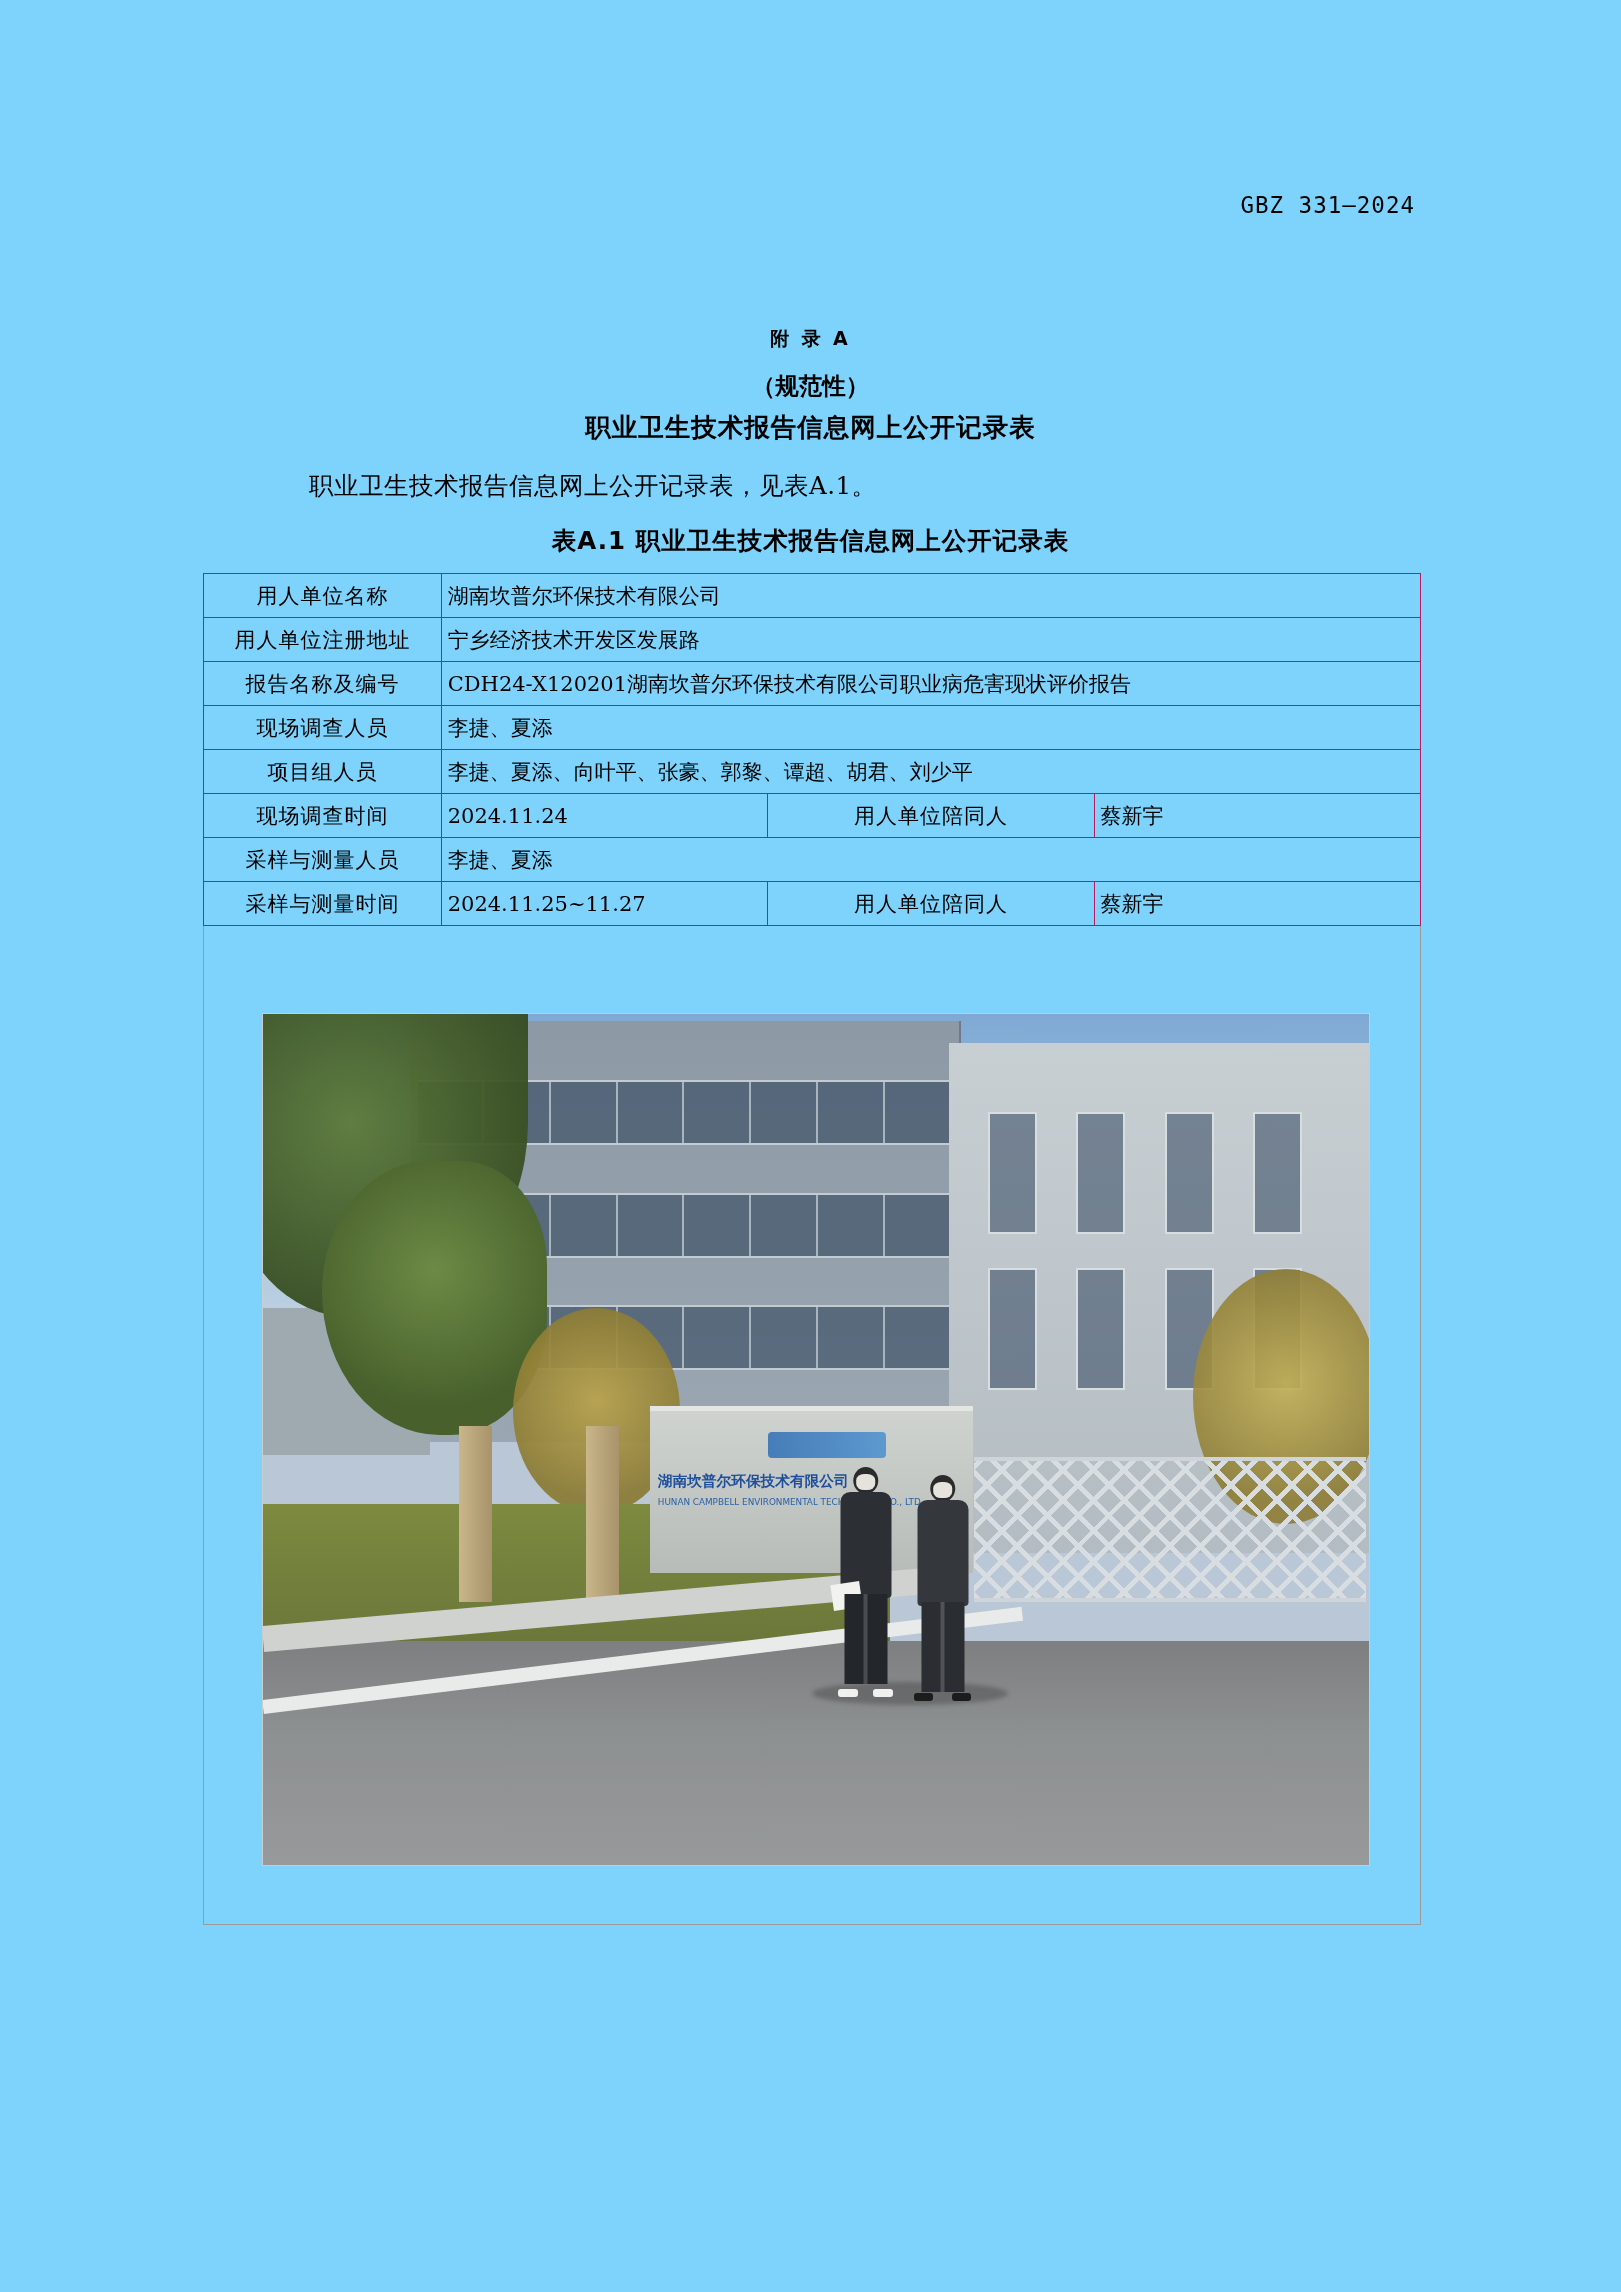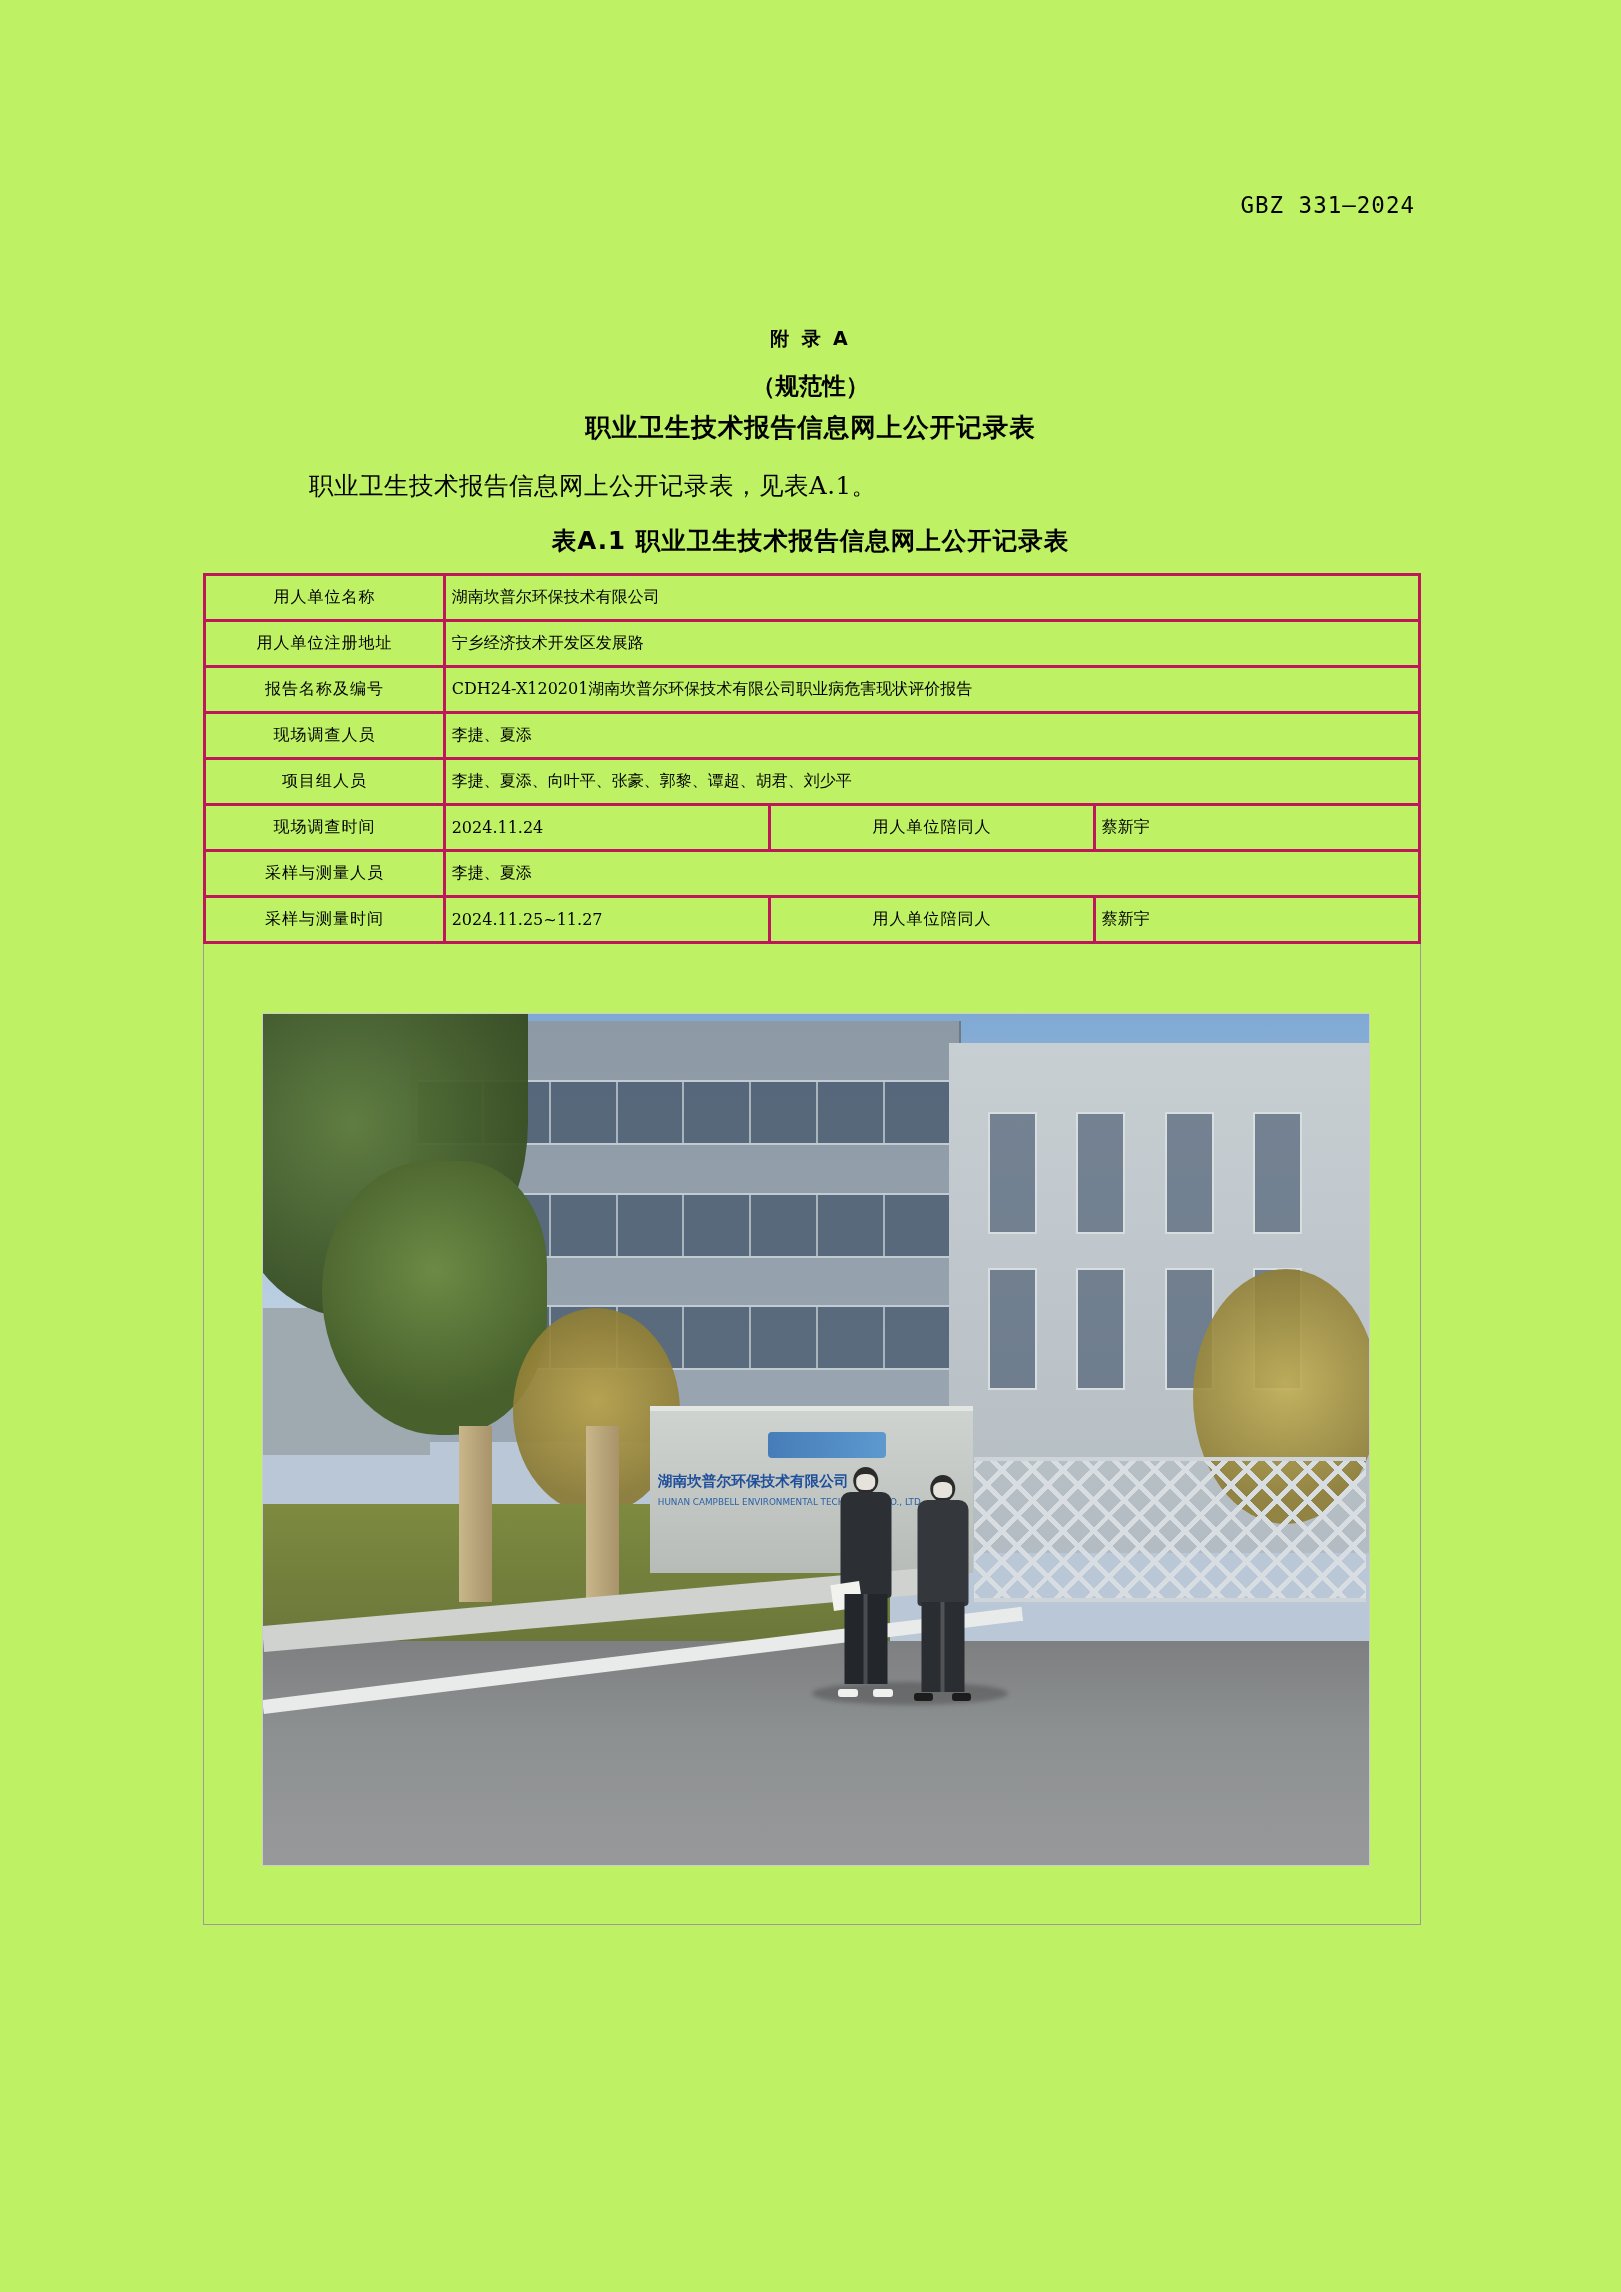--- a/index.html
+++ b/index.html
@@ -14,21 +14,21 @@
     font-family: "DejaVu Serif", "Liberation Serif", serif;
     color: #000000;
     overflow: hidden;
   }
 
   .page {
     position: absolute;
     left: 0; top: 0;
     width: 1621px;
     height: 2293px;
-    background: #bef264;
+    background: #7dd3fc;
     text-decoration: underline;
   }
 
   
   .running-head {
     position: absolute;
     top: 192px;
     right: 206px;
     font-family: "DejaVu Sans Mono", "Liberation Mono", monospace;
     font-size: 22.5px;
@@ -106,23 +106,23 @@
   
   table.rec {
     position: absolute;
     left: 203px;
     top: 573px;
     width: 1218px;
     border-collapse: collapse;
     table-layout: fixed;
   }
   table.rec td {
-    border: 3px solid #be185d;
+    border: 1px solid #be185d;
     height: 43px;
-    font-size: 16px;
+    font-size: 21px;
     padding: 0 5.9px;
     vertical-align: middle;
   }
   td.lbl {
     text-align: center;
     width: 225px;
     letter-spacing: 1px;
     font-size: 21.6px;
   }
   td.val {

